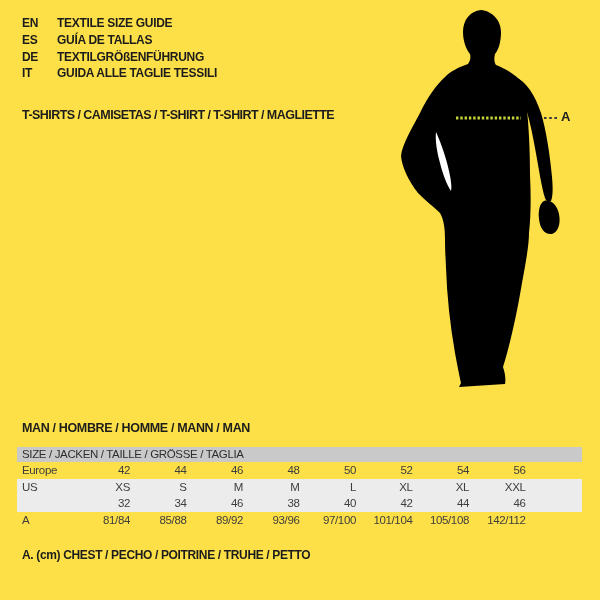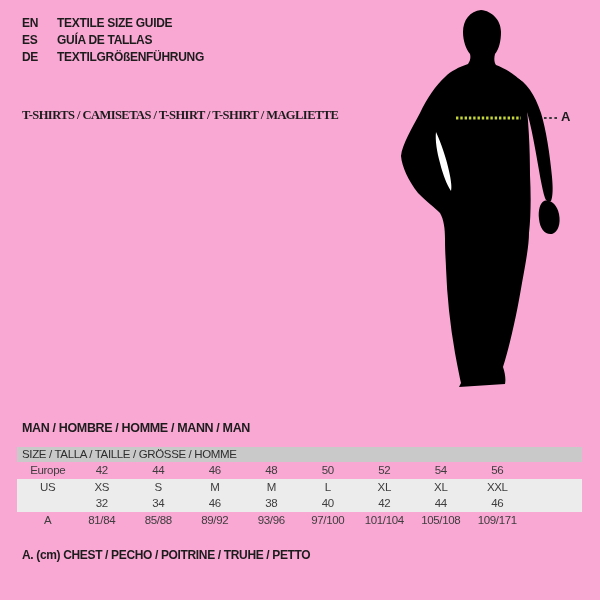--- a/index.html
+++ b/index.html
@@ -2,43 +2,43 @@
 <html><head>
 <meta charset="utf-8">
 <style>
   html, body { margin: 0; padding: 0; }
   body {
     width: 600px; height: 600px;
     background: #ffffff;
     font-family: "Liberation Sans", sans-serif;
     color: #1c1c1c;
   }
-  .page { position: relative; width: 600px; height: 600px; overflow: hidden; background: #f9a8d4; }
+  .page { position: relative; width: 600px; height: 600px; overflow: hidden; background: #fde047; }
 
   
   .langs { position: absolute; left: 22px; top: 15px; }
   .lang-row { display: flex; font-weight: 700; font-size: 12px; line-height: 16.8px; letter-spacing: -0.3px; }
   .lang-code { width: 35px; }
 
   
-  .cats { position: absolute; left: 22px; top: 106px; font-weight: 700; font-size: 12.5px; line-height: 18.5px; letter-spacing: -0.55px; font-family: Liberation Serif, serif; }
+  .cats { position: absolute; left: 22px; top: 106px; font-weight: 700; font-size: 12.5px; line-height: 18.5px; letter-spacing: -0.55px; }
 
   
   .figure-wrap { position: absolute; left: 400px; top: 5px; width: 180px; height: 384px; }
   .a-label { position: absolute; left: 561px; top: 109px; font-size: 13px; font-weight: 600; letter-spacing: -0.2px; }
 
   
   .man-title { position: absolute; left: 22px; top: 421px; font-weight: 700; font-size: 12.5px; letter-spacing: -0.35px; }
 
   
   .size-table { position: absolute; left: 17px; top: 447px; width: 565px; font-size: 11.5px; color: #3d3d3d; letter-spacing: -0.35px; }
   .thead { background: #c9c9c9; height: 15px; line-height: 15px; padding-left: 5px; color: #2e2e2e; font-size: 11.5px; }
   .trow { display: grid; grid-template-columns: repeat(10, 1fr); height: 16.5px; align-items: center; }
-  .trow .lbl { padding-left: 5px; text-align: center; }
-  .trow .val { text-align: center; }
+  .trow .lbl { padding-left: 5px; text-align: left; }
+  .trow .val { text-align: right; }
   .shaded { background: #ececec; }
 
   
   .footnote { position: absolute; left: 22px; top: 548px; font-weight: 700; font-size: 12px; letter-spacing: -0.35px; }
 </style>
 </head>
 <body>
 
 <div class="page">
 
@@ -47,20 +47,24 @@
       <span class="lang-code">EN</span>
       <span class="lang-label">TEXTILE SIZE GUIDE</span>
     </div>
     <div class="lang-row">
       <span class="lang-code">ES</span>
       <span class="lang-label">GUÍA DE TALLAS</span>
     </div>
     <div class="lang-row">
       <span class="lang-code">DE</span>
       <span class="lang-label">TEXTILGRÖßENFÜHRUNG</span>
+    </div>
+    <div class="lang-row">
+      <span class="lang-code">IT</span>
+      <span class="lang-label">GUIDA ALLE TAGLIE TESSILI</span>
     </div>
   </div>
 
   <div class="cats">
     <div>T-SHIRTS / CAMISETAS / T-SHIRT / T-SHIRT / MAGLIETTE</div>
   </div>
 
   <div class="figure-wrap">
     <svg width="180" height="384" viewBox="0 0 180 384" xmlns="http://www.w3.org/2000/svg">
 
@@ -113,21 +117,21 @@
       <line x1="56" y1="113" x2="121" y2="113" stroke-width="3" stroke-dasharray="2.4 1.9" stroke="#c4d63a"></line>
 
       <line x1="144" y1="113" x2="158" y2="113" stroke-width="1.8" stroke-dasharray="2.6 2.6" stroke="#3a3a3a"></line>
     </svg>
   </div>
   <span class="a-label">A</span>
 
   <div class="man-title">MAN / HOMBRE / HOMME / MANN / MAN</div>
 
   <div class="size-table">
-    <div class="thead">SIZE / TALLA / TAILLE / GRÖSSE / HOMME</div>
+    <div class="thead">SIZE / JACKEN / TAILLE / GRÖSSE / TAGLIA</div>
 
     <div class="trow">
       <span class="lbl">Europe</span>
       <span class="val">42</span>
       <span class="val">44</span>
       <span class="val">46</span>
       <span class="val">48</span>
       <span class="val">50</span>
       <span class="val">52</span>
       <span class="val">54</span>
@@ -163,20 +167,20 @@
 
     <div class="trow">
       <span class="lbl">A</span>
       <span class="val">81/84</span>
       <span class="val">85/88</span>
       <span class="val">89/92</span>
       <span class="val">93/96</span>
       <span class="val">97/100</span>
       <span class="val">101/104</span>
       <span class="val">105/108</span>
-      <span class="val">109/171</span>
+      <span class="val">142/112</span>
       <span class="val"></span>
     </div>
   </div>
 
   <div class="footnote">A. (cm) CHEST / PECHO / POITRINE / TRUHE / PETTO</div>
 
 </div>
 
 </body></html>

